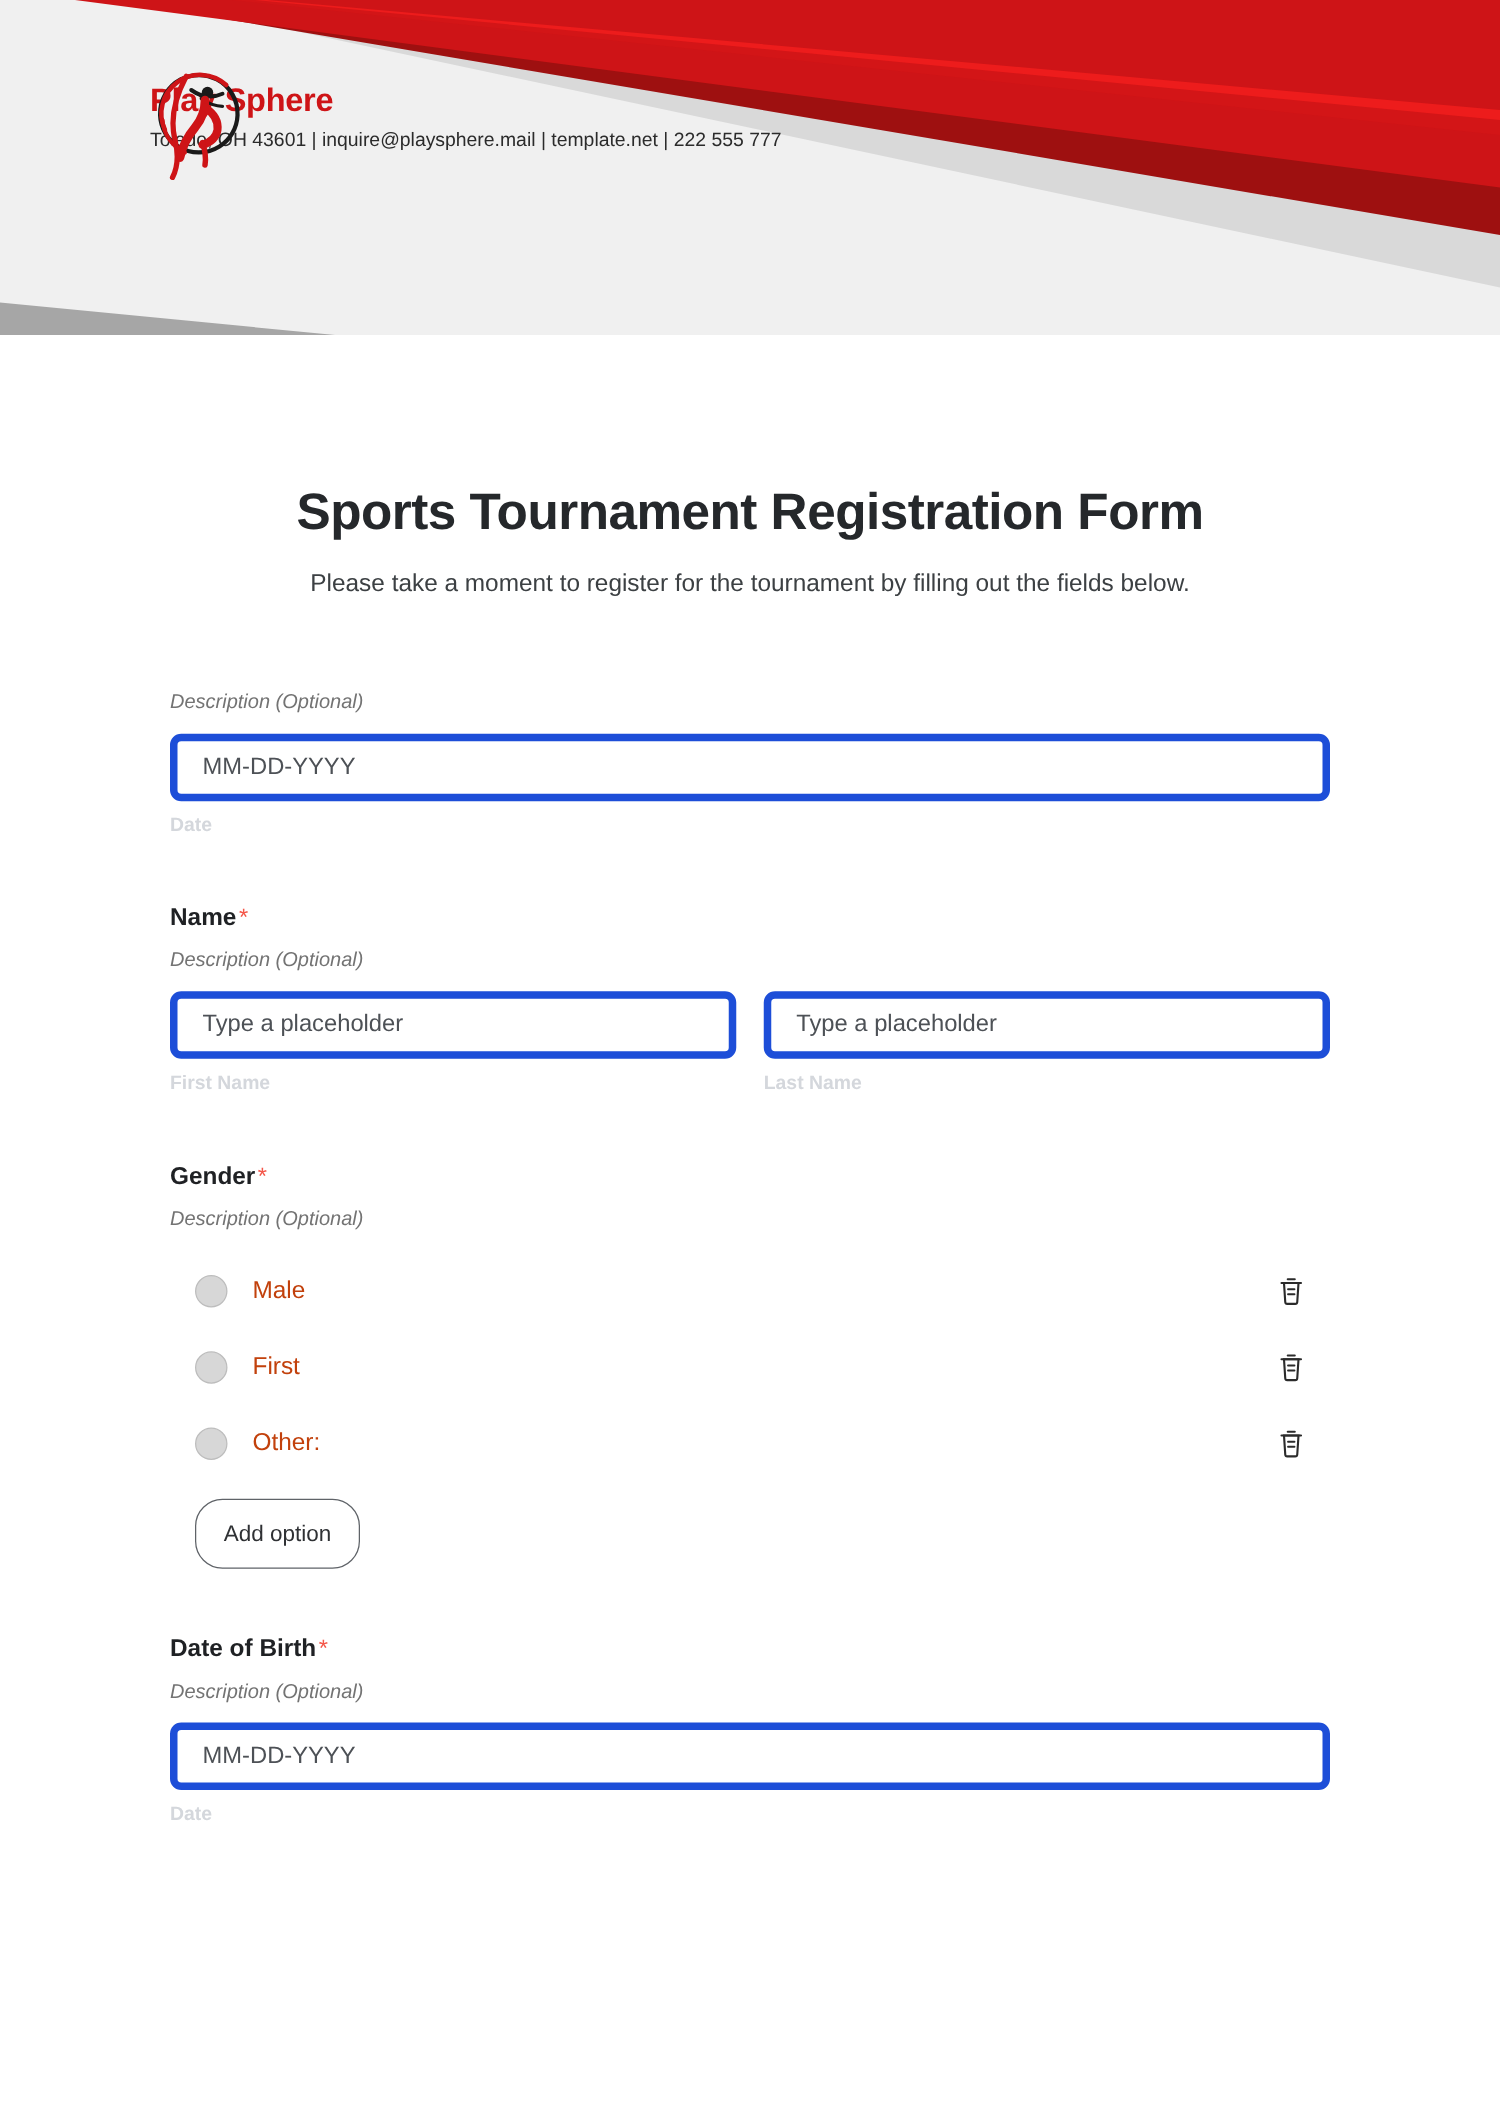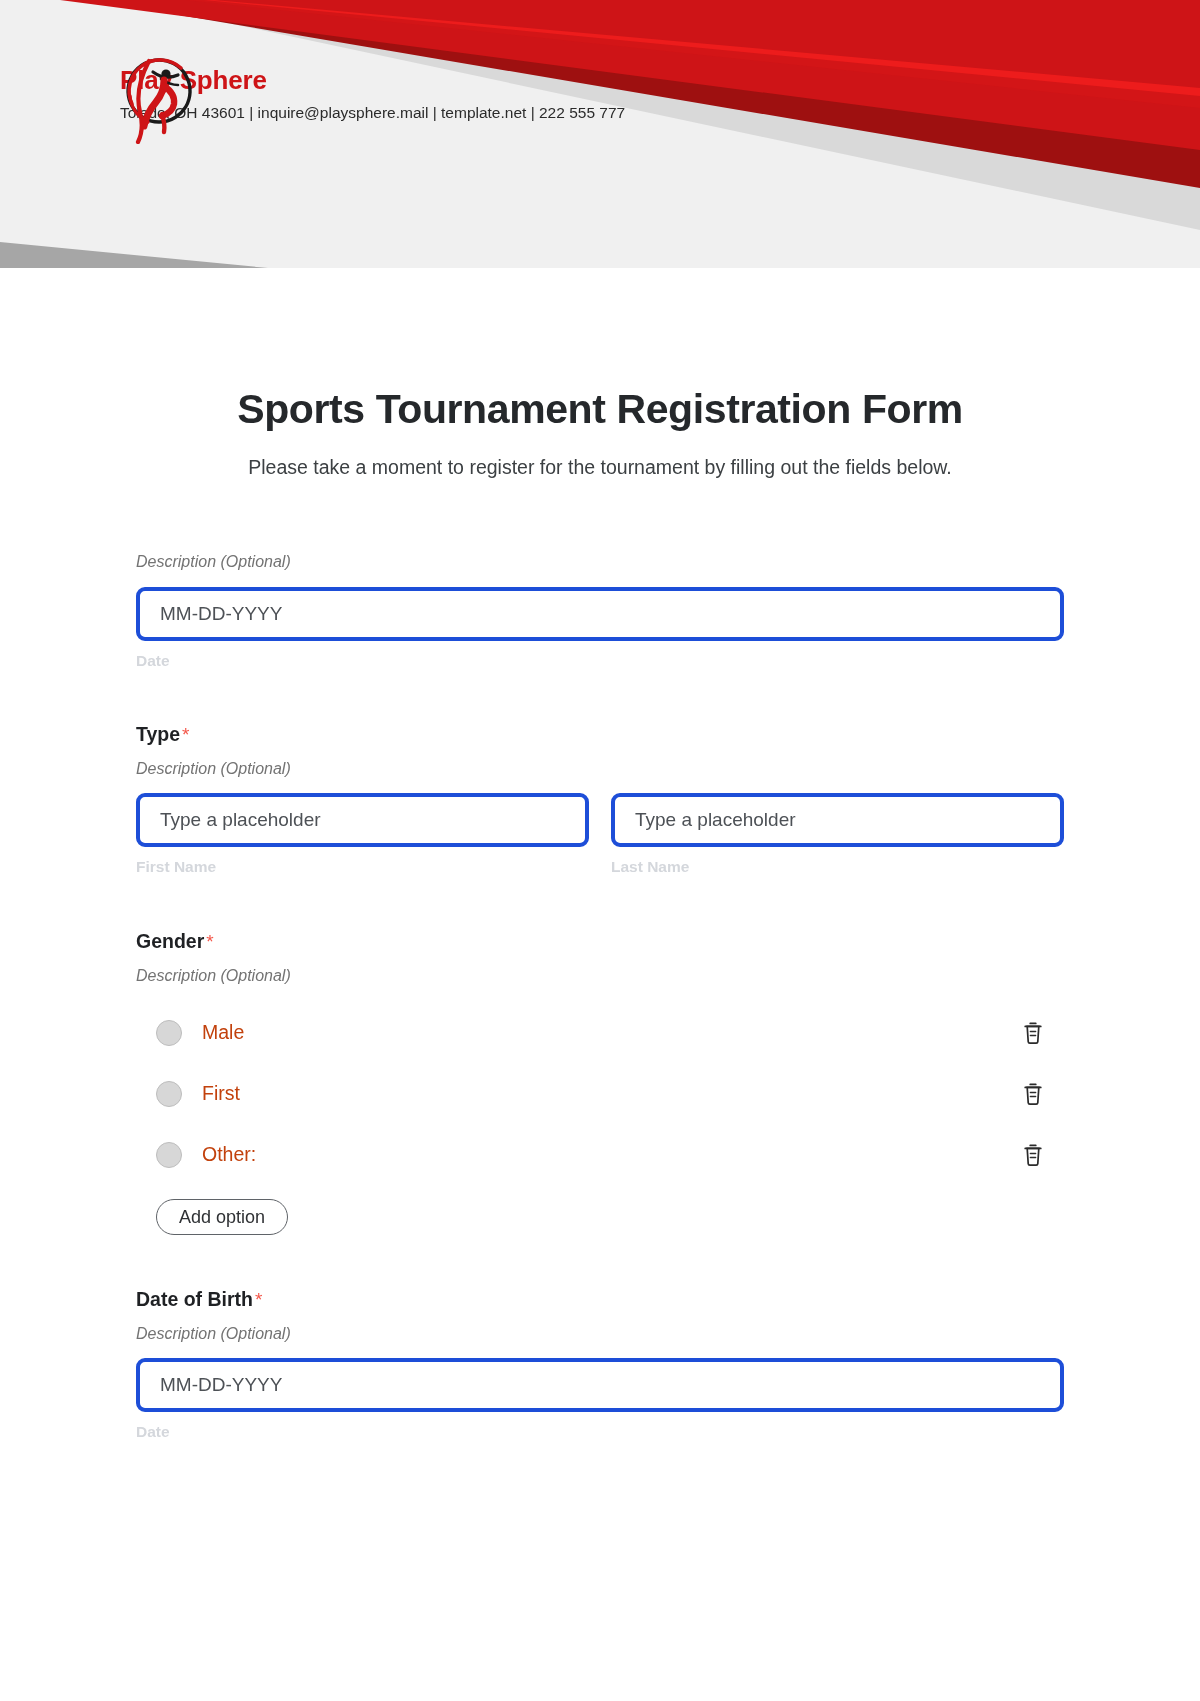--- a/index.html
+++ b/index.html
@@ -91,21 +91,21 @@
     font-size: 16px;
     font-style: italic;
     color: #737373;
     line-height: 1.2;
   }
 
   .text-input {
     margin-top: 15px;
     width: 100%;
     height: 54px;
-    border: 4px solid #1d4ed8;
+    border: 6px solid #1d4ed8;
     border-radius: 9px;
     background: #ffffff;
     display: flex;
     align-items: center;
     padding: 0 20px;
     font-size: 19px;
     color: #4d5156;
   }
   .sub-label {
     margin-top: 11px;
@@ -156,21 +156,21 @@
   }
   .option-spacer { flex: 1; }
   .trash-icon { width: 22px; height: 24px; flex: 0 0 auto; margin-right: 20px; }
 
   .add-option-btn {
     margin-top: 5px;
     margin-left: 20px;
     display: inline-flex;
     align-items: center;
     justify-content: center;
-    height: 36px;
+    height: 56px;
     padding: 0 22px;
     border: 1.5px solid #5f6368;
     border-radius: 22px;
     background: #ffffff;
     font-size: 18px;
     color: #2f3134;
     line-height: 1;
   }
 </style>
 </head>
@@ -229,21 +229,21 @@
       <div class="field-desc">Description (Optional)</div>
       <div class="text-input">
         <span>MM-DD-YYYY</span>
       </div>
       <div class="sub-label">Date</div>
     </div>
 
 
     <div class="field-block">
       <div class="field-label">
-        <span>Type</span><span class="req-star">*</span>
+        <span>Name</span><span class="req-star">*</span>
       </div>
       <div class="field-desc">Description (Optional)</div>
       <div class="name-row">
         <div class="name-col">
           <div class="text-input">
             <span>Type a placeholder</span>
           </div>
           <div class="sub-label">First Name</div>
         </div>
         <div class="name-col">

